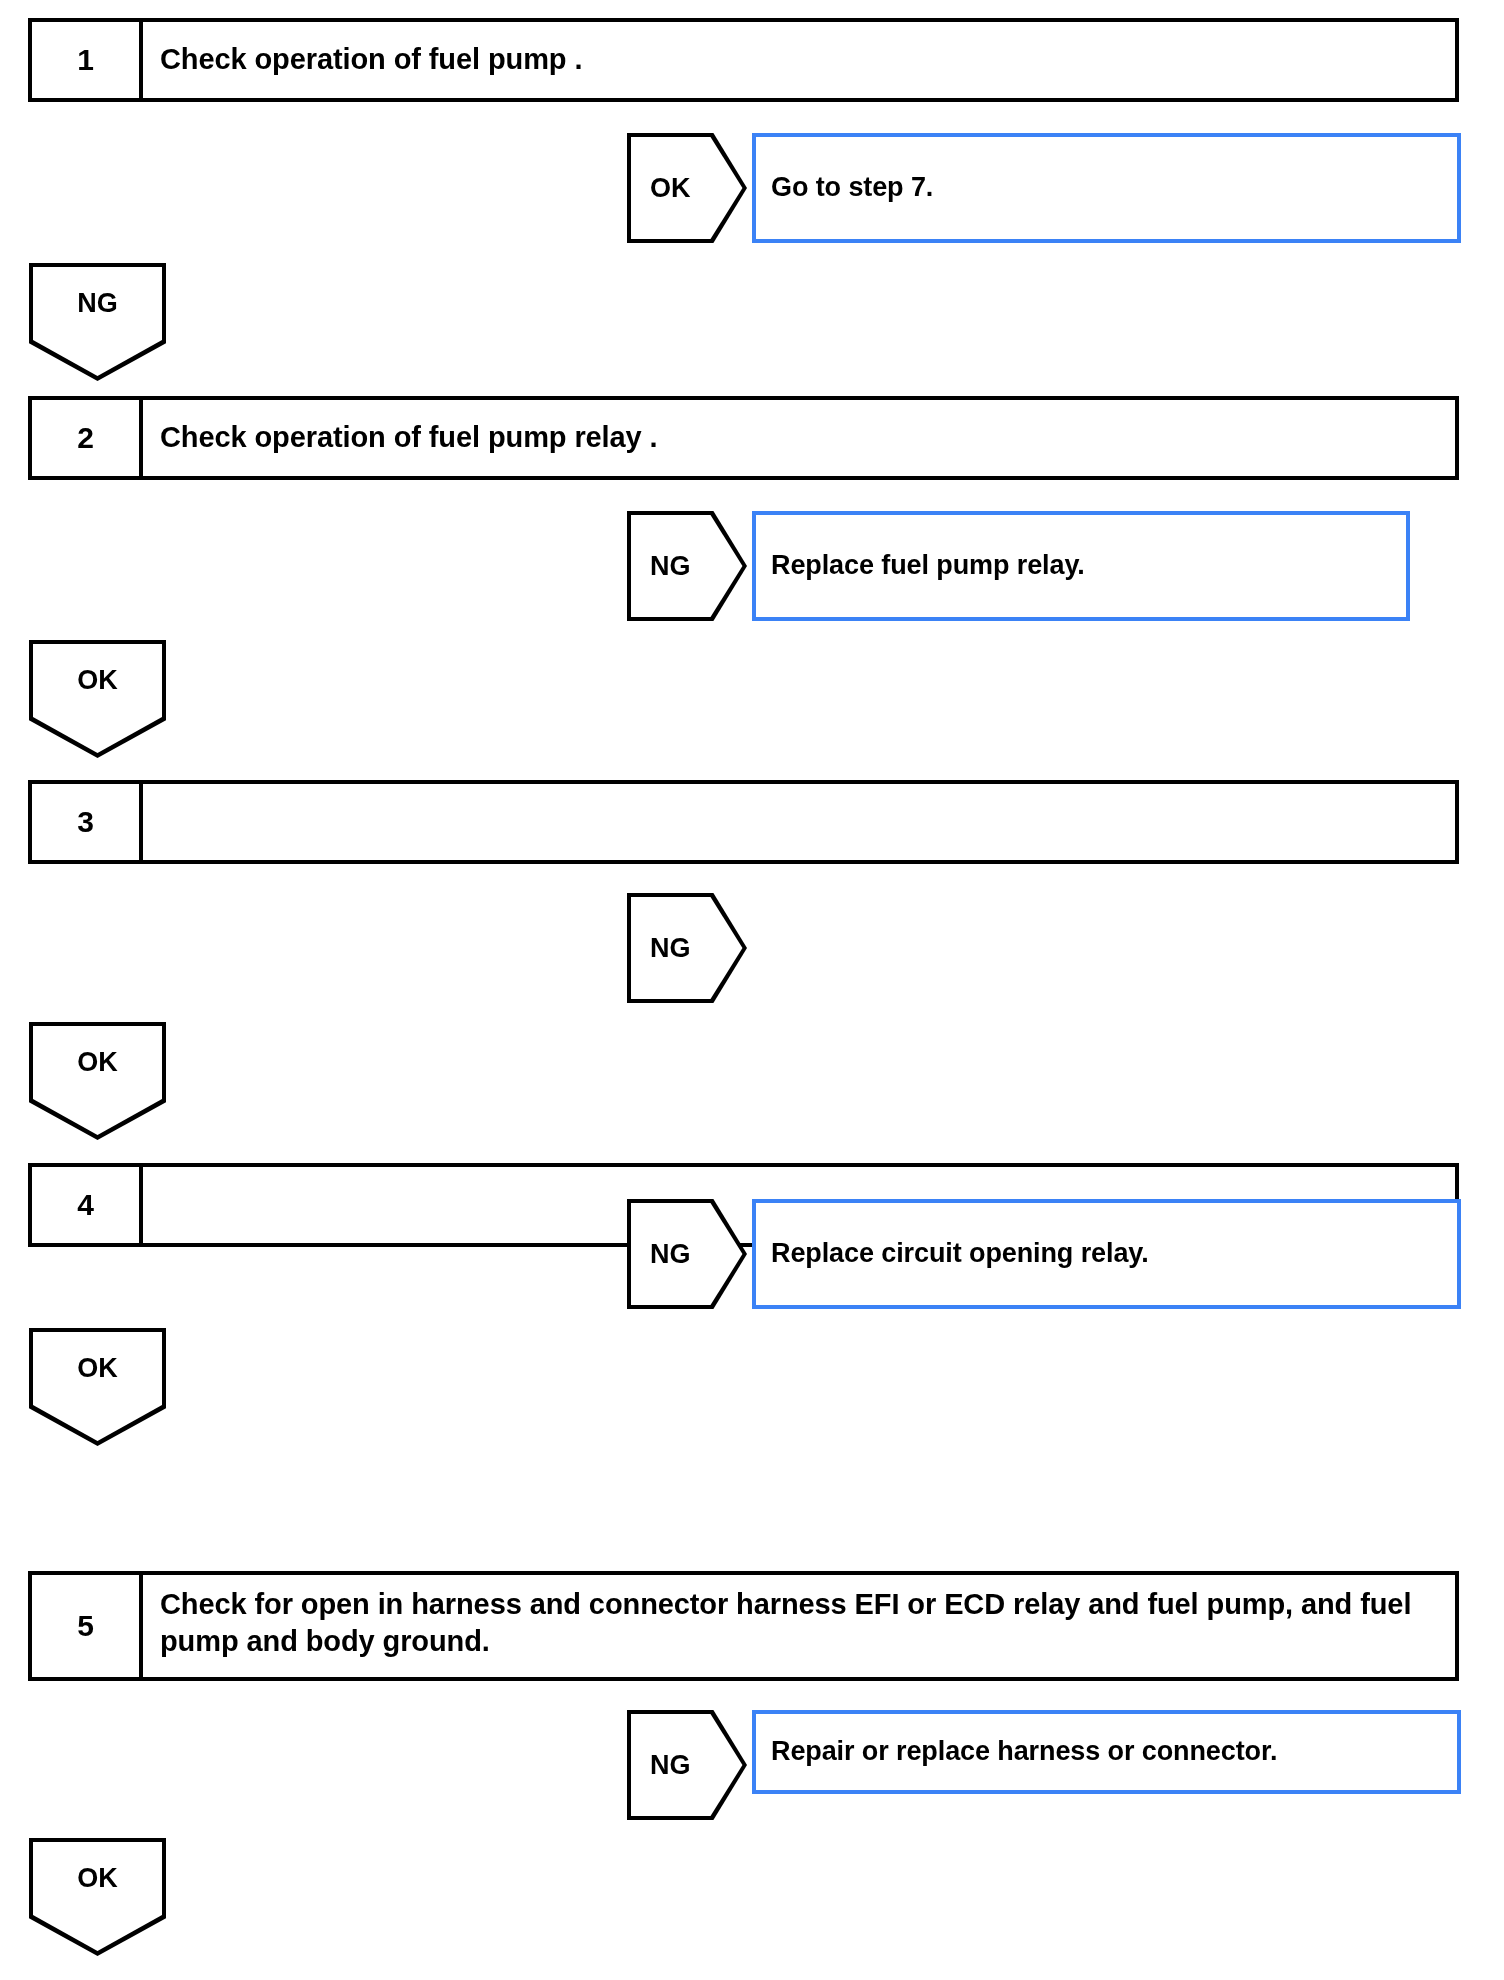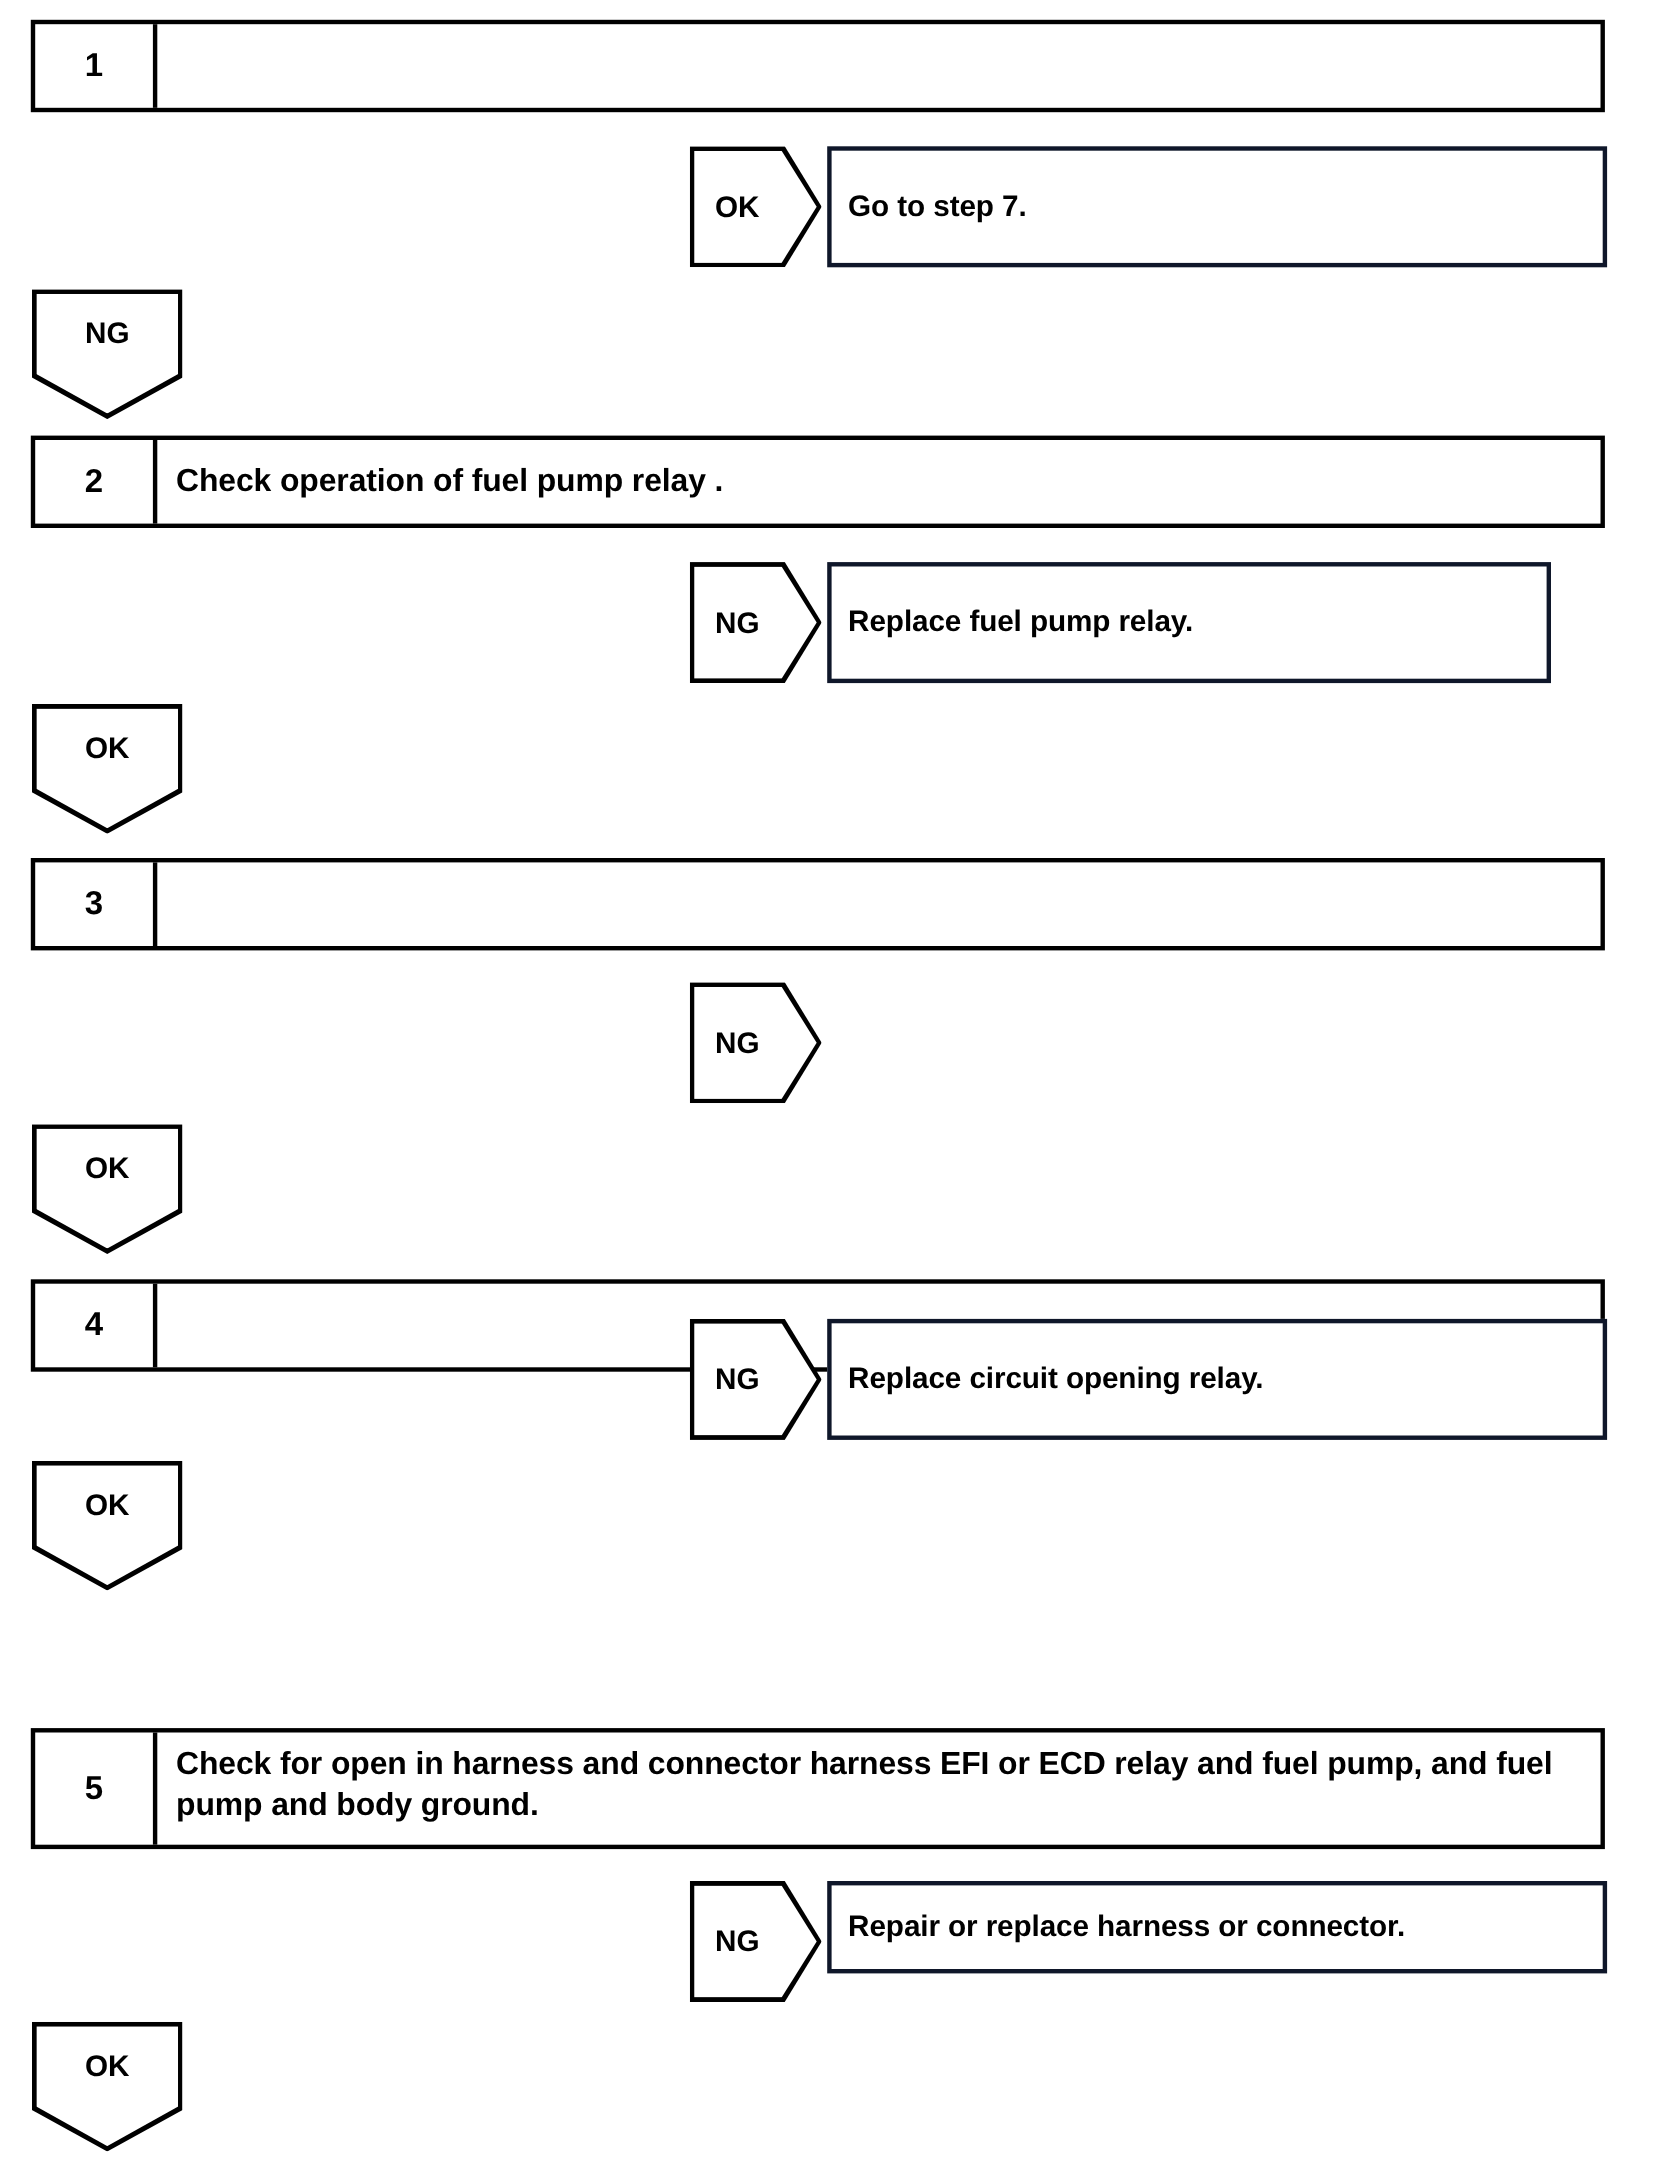--- a/index.html
+++ b/index.html
@@ -91,21 +91,21 @@
     font-size: 27px;
     font-weight: bold;
     color: #000000;
     z-index: 2;
     line-height: 1;
   }
 
   .result-box {
     position: absolute;
     box-sizing: border-box;
-    border: 4px solid #0f172a;
+    border: 4px solid #3b82f6;
     background: #ffffff;
     display: flex;
     align-items: center;
     padding-left: 15px;
     padding-right: 12px;
     font-size: 27px;
     font-weight: bold;
     color: #000000;
     letter-spacing: -0.1px;
     line-height: 1.25;
@@ -147,20 +147,21 @@
     line-height: 1;
   }
 </style>
 </head>
 <body>
 
 <div id="page">
 
   <div class="step-row" style="left:28px; top:18px; width:1431px; height:84px;">
     <div class="step-num">1</div>
+    <div class="step-text">Check operation of fuel pump .</div>
   </div>
 
   <div class="result-tag" style="left:627px; top:133px;">
     <span class="tag-label">OK</span>
   </div>
   <div class="result-box" style="left:752px; top:133px; width:709px; height:110px;">Go to step 7.</div>
 
   <div class="branch-tag" style="left:29px; top:263px;">
     <span class="tag-label">NG</span>
   </div>

